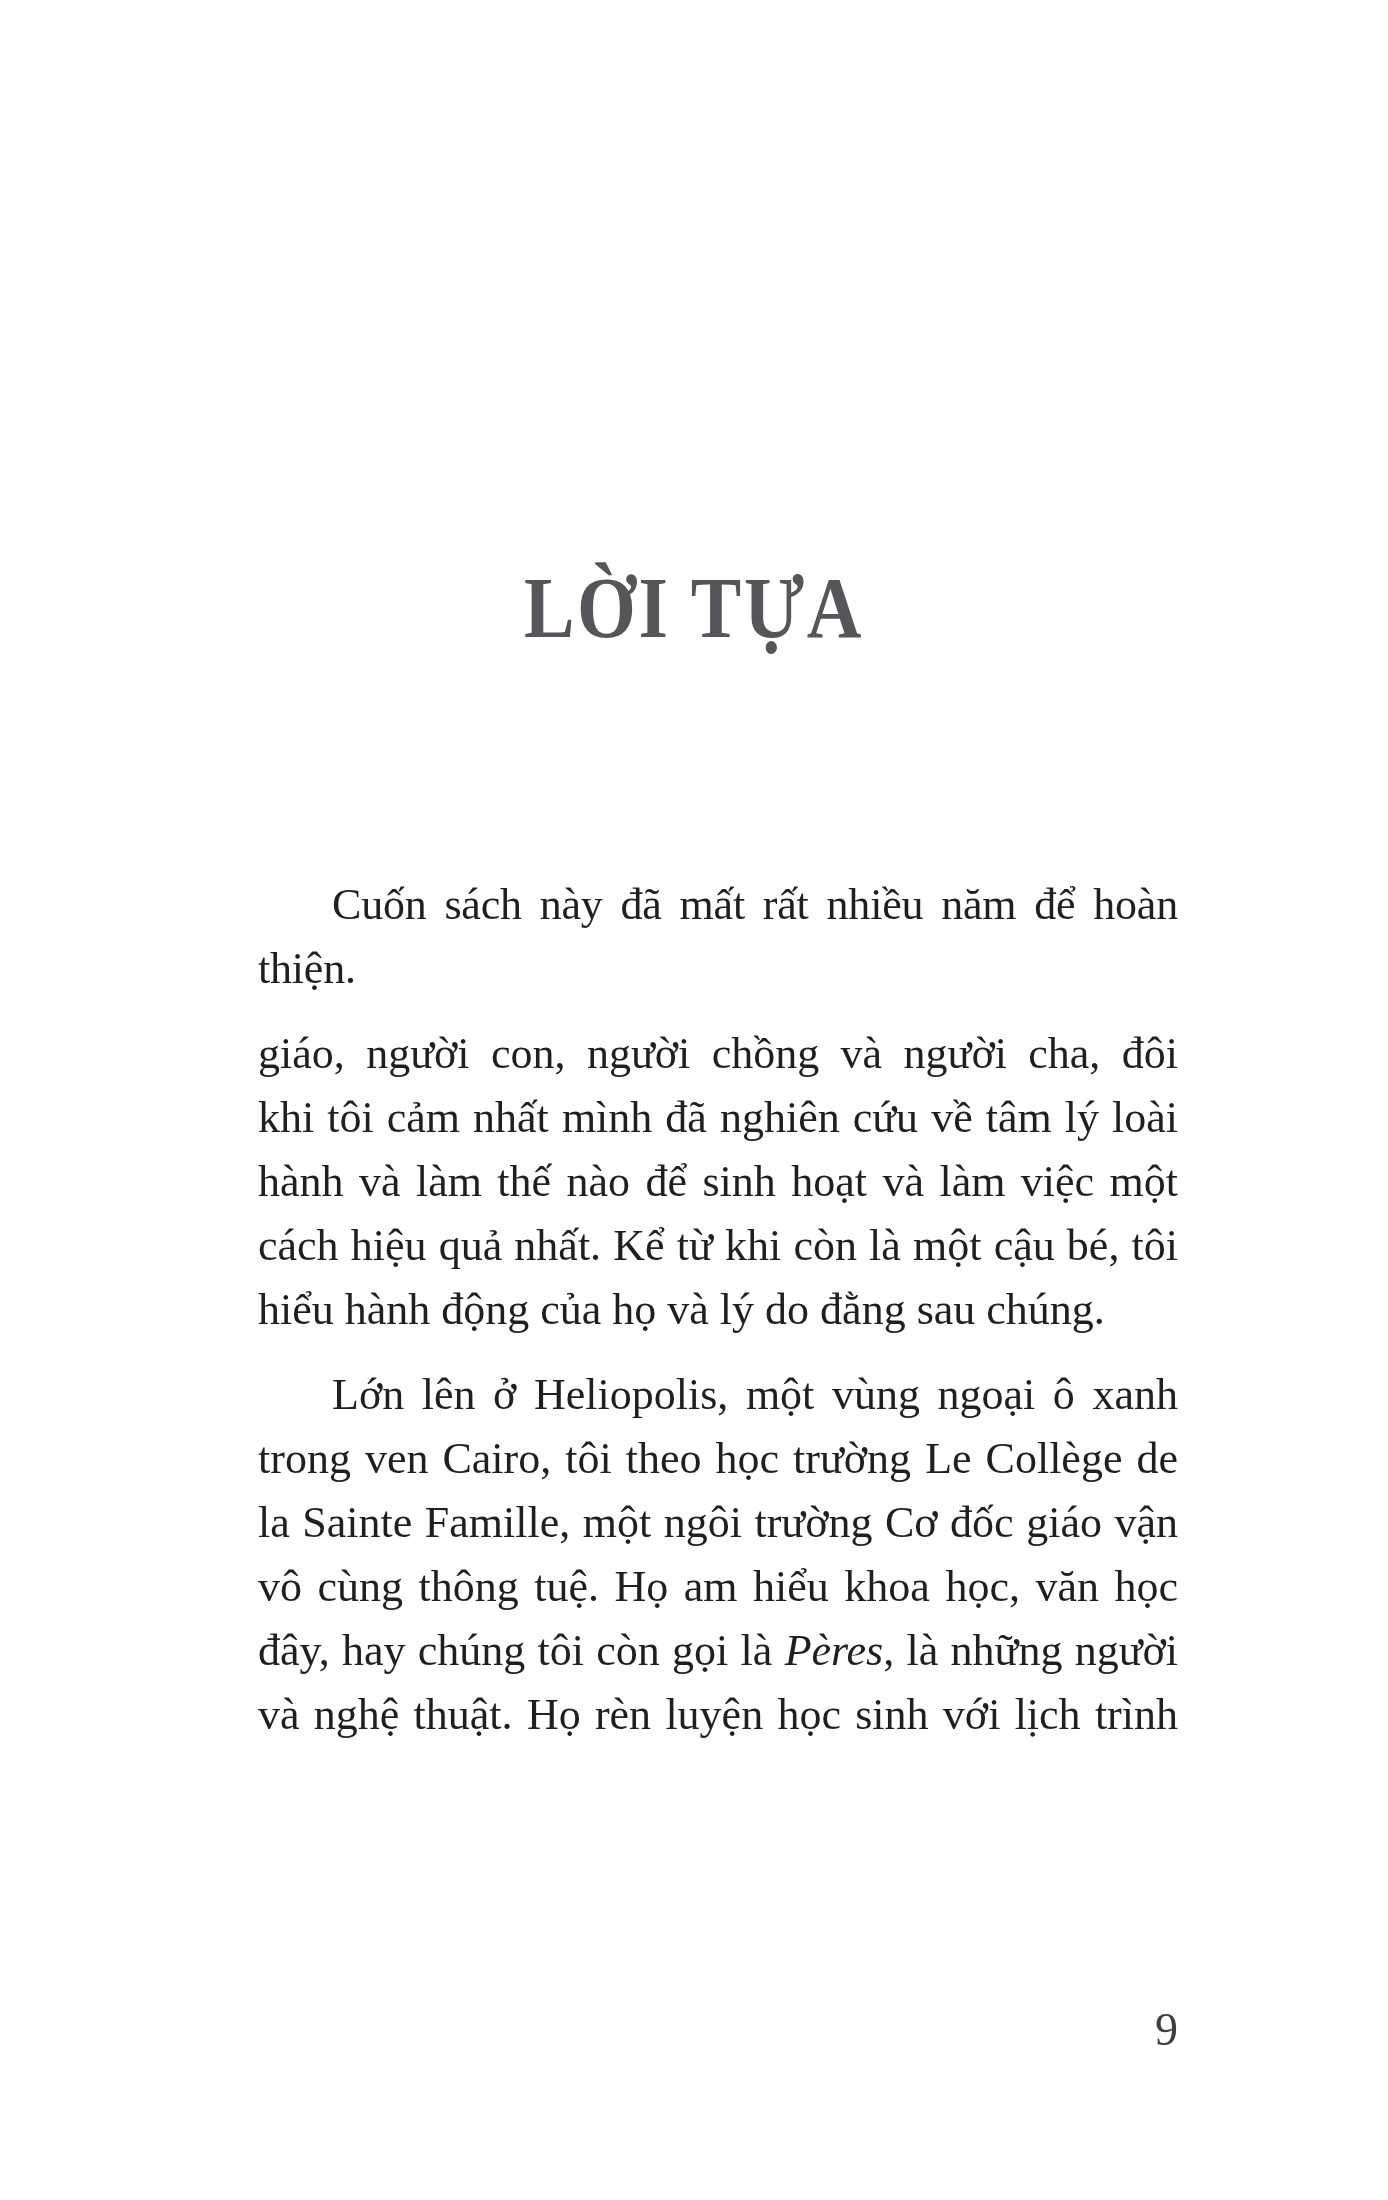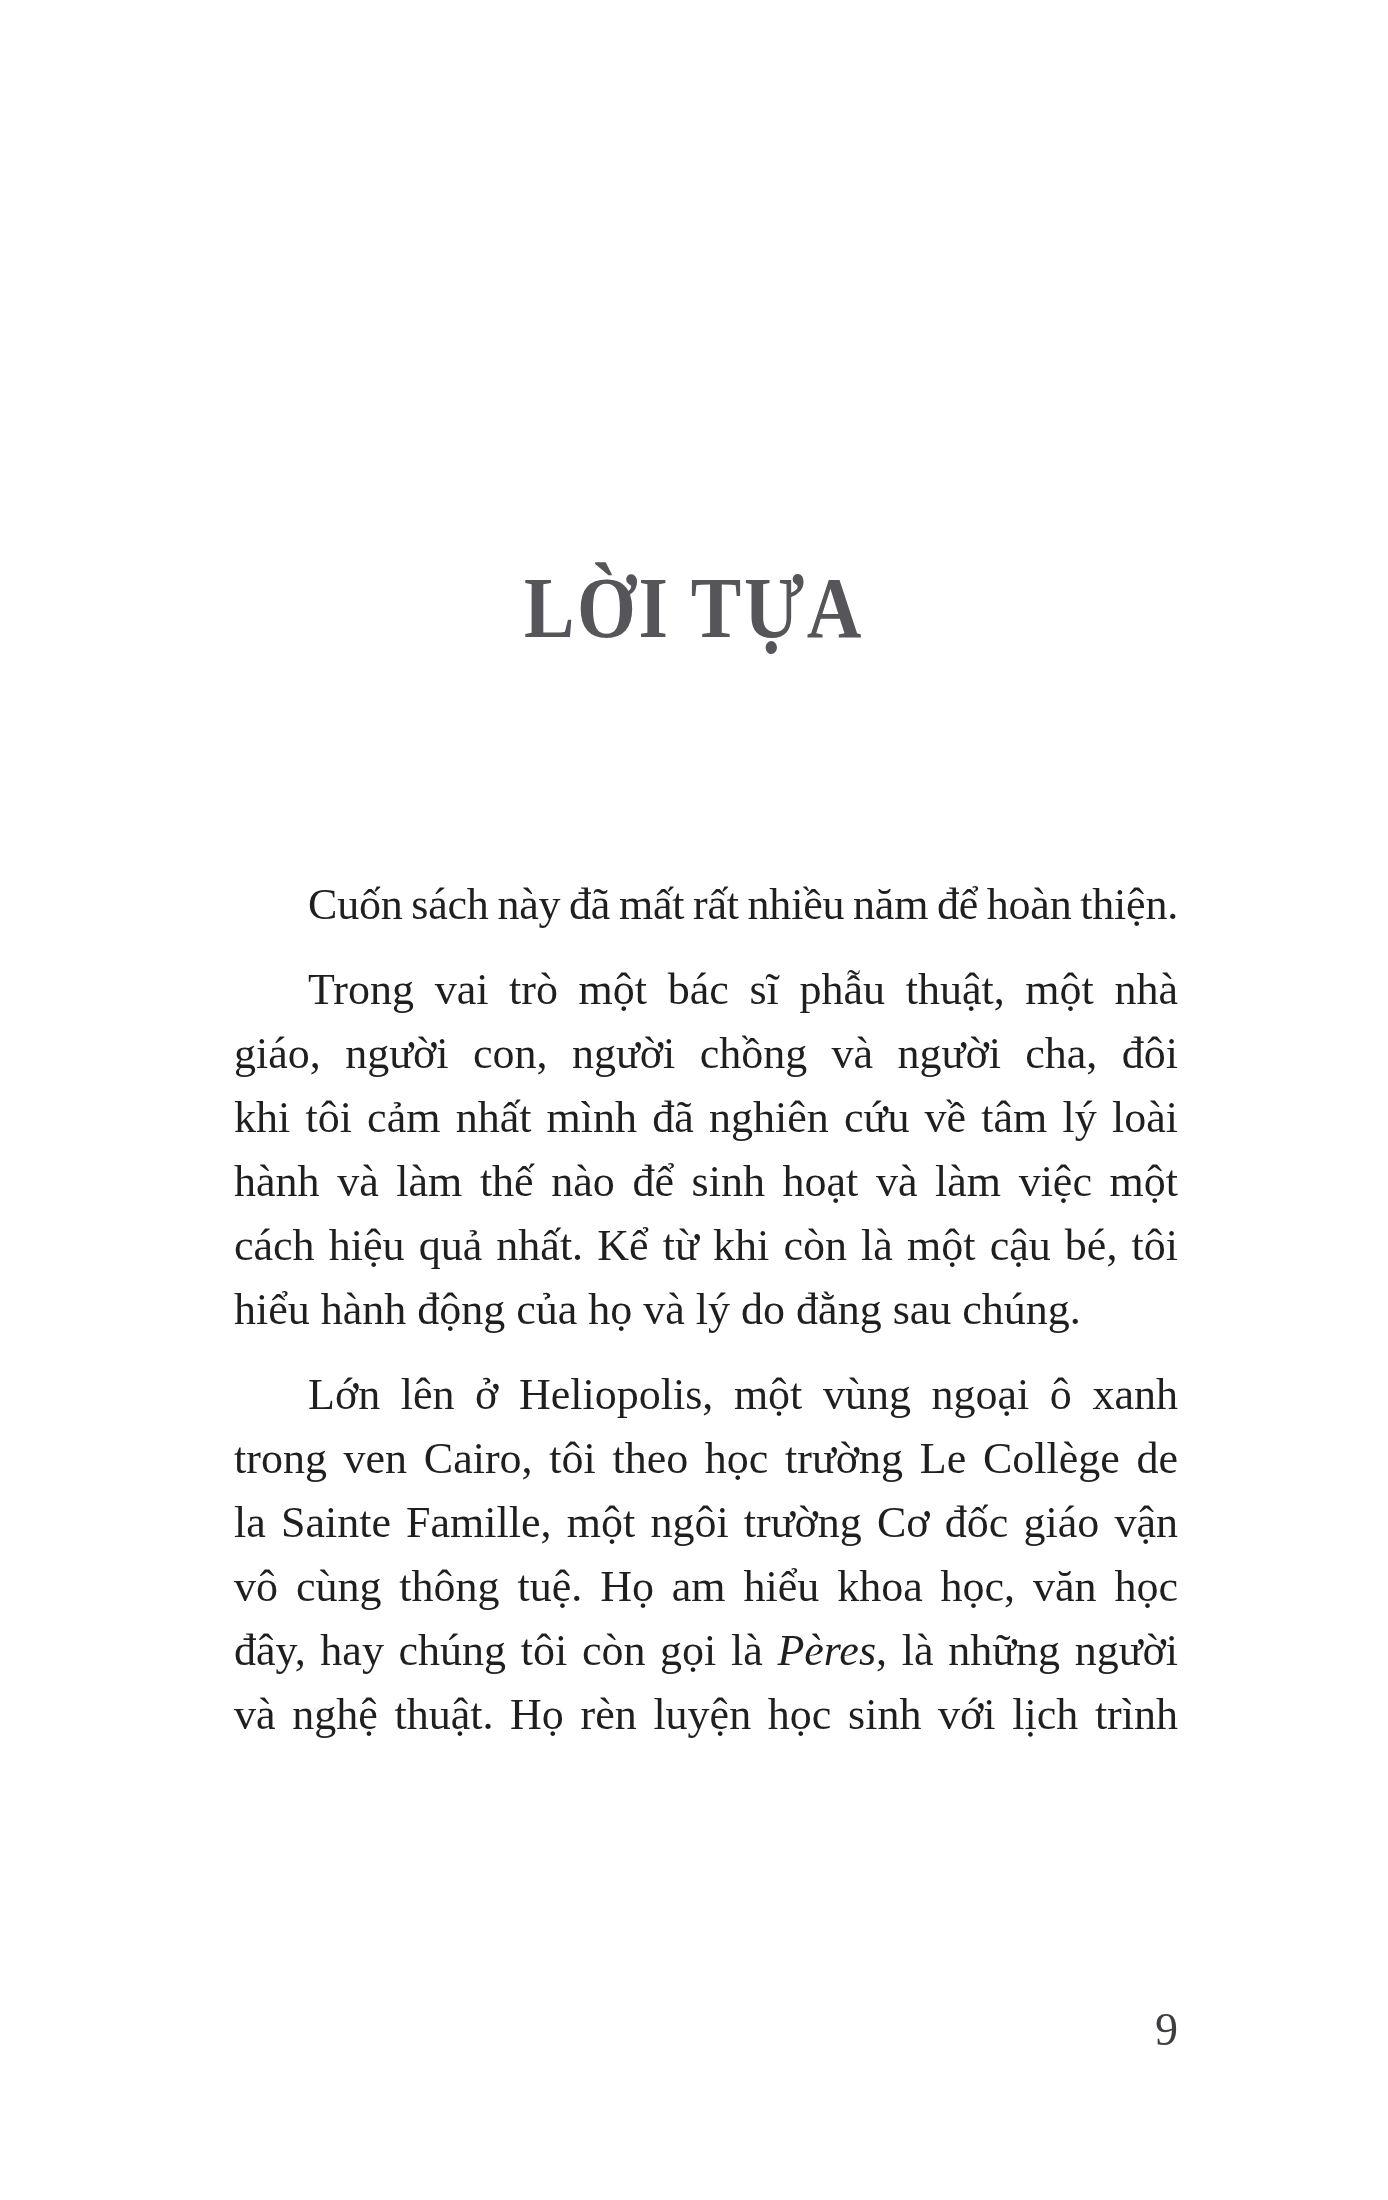--- a/index.html
+++ b/index.html
@@ -30,20 +30,21 @@
   .body-text{
     position:absolute;left:234px;top:873px;width:944px;
     font-size:44px;line-height:64px;
     color:var(--body-color);
   }
   .para{margin:0 0 21px 0;}
   .para:last-child{margin-bottom:0;}
   .line{
     text-align:justify;
     text-align-last:justify;
+    margin-left:24px;
     -moz-text-align-last:justify;
   }
   .line.last{
     text-align-last:left;
     -moz-text-align-last:left;
   }
   .line.indent{text-indent:74px;}
   .line.tight{word-spacing:-0.1em;letter-spacing:-0.2px;}
   .italic{font-style:italic;}
   .folio{
@@ -56,21 +57,20 @@
 </head>
 <body>
 
 <div class="page">
   <h1 class="title">LỜI TỰA</h1>
   <main class="body-text">
       <div class="para">
         <div class="line indent tight"><span>Cuốn sách này đã mất rất nhiều năm để hoàn thiện.</span></div>
       </div>
       <div class="para">
-        <div class="line indent"><span>Trong vai trò một bác sĩ phẫu thuật, một nhà</span></div>
         <div class="line"><span>giáo, người con, người chồng và người cha, đôi</span></div>
         <div class="line"><span>khi tôi cảm nhất mình đã nghiên cứu về tâm lý loài</span></div>
         <div class="line"><span>hành và làm thế nào để sinh hoạt và làm việc một</span></div>
         <div class="line"><span>cách hiệu quả nhất. Kể từ khi còn là một cậu bé, tôi</span></div>
         <div class="line last"><span>hiểu hành động của họ và lý do đằng sau chúng.</span></div>
       </div>
       <div class="para">
         <div class="line indent"><span>Lớn lên ở Heliopolis, một vùng ngoại ô xanh</span></div>
         <div class="line"><span>trong ven Cairo, tôi theo học trường Le Collège de</span></div>
         <div class="line"><span>la Sainte Famille, một ngôi trường Cơ đốc giáo vận</span></div>

